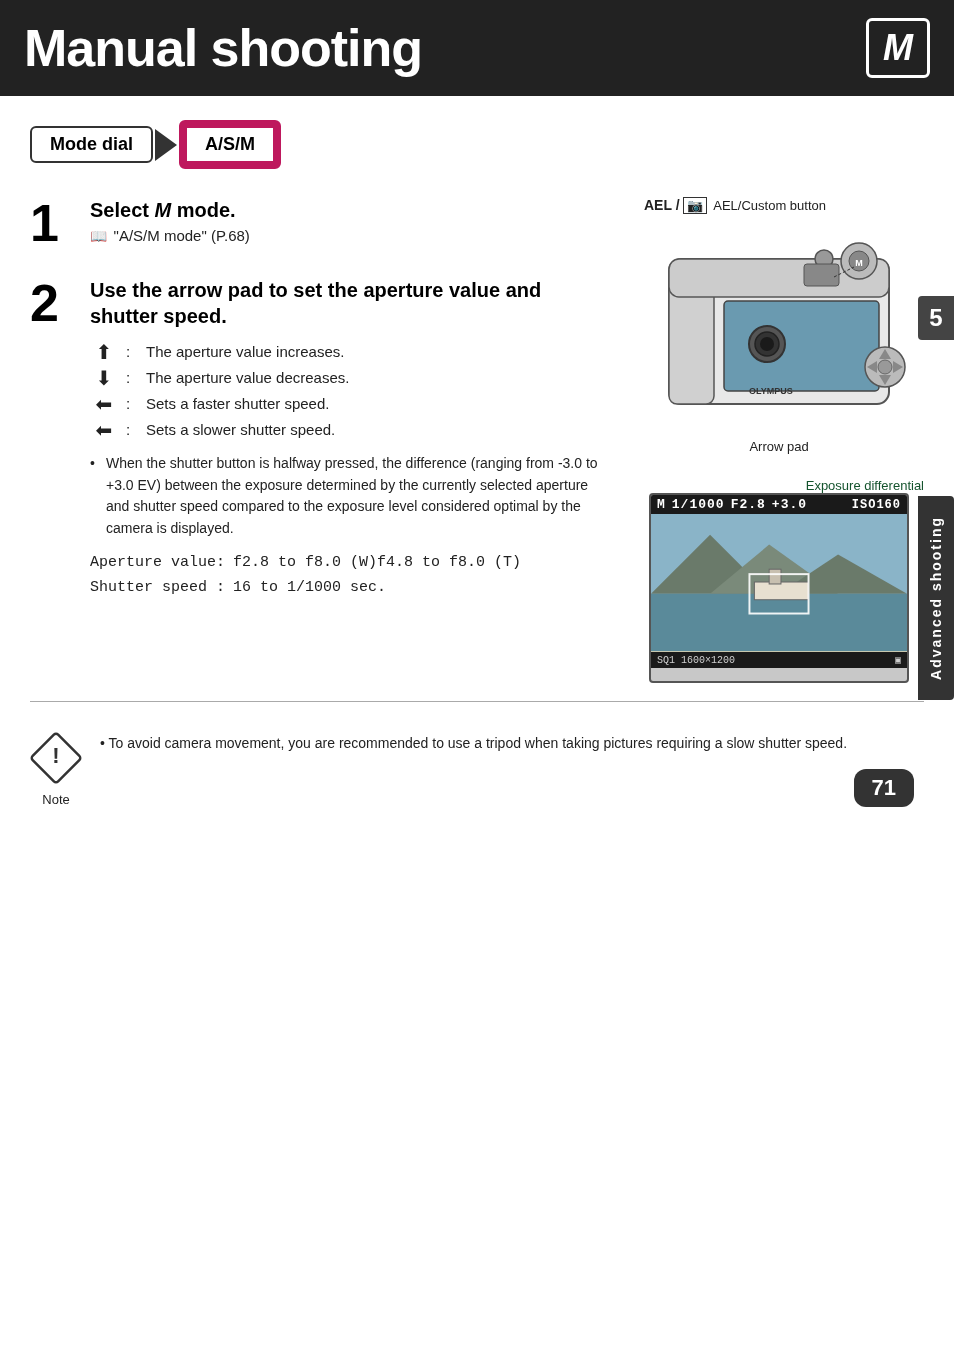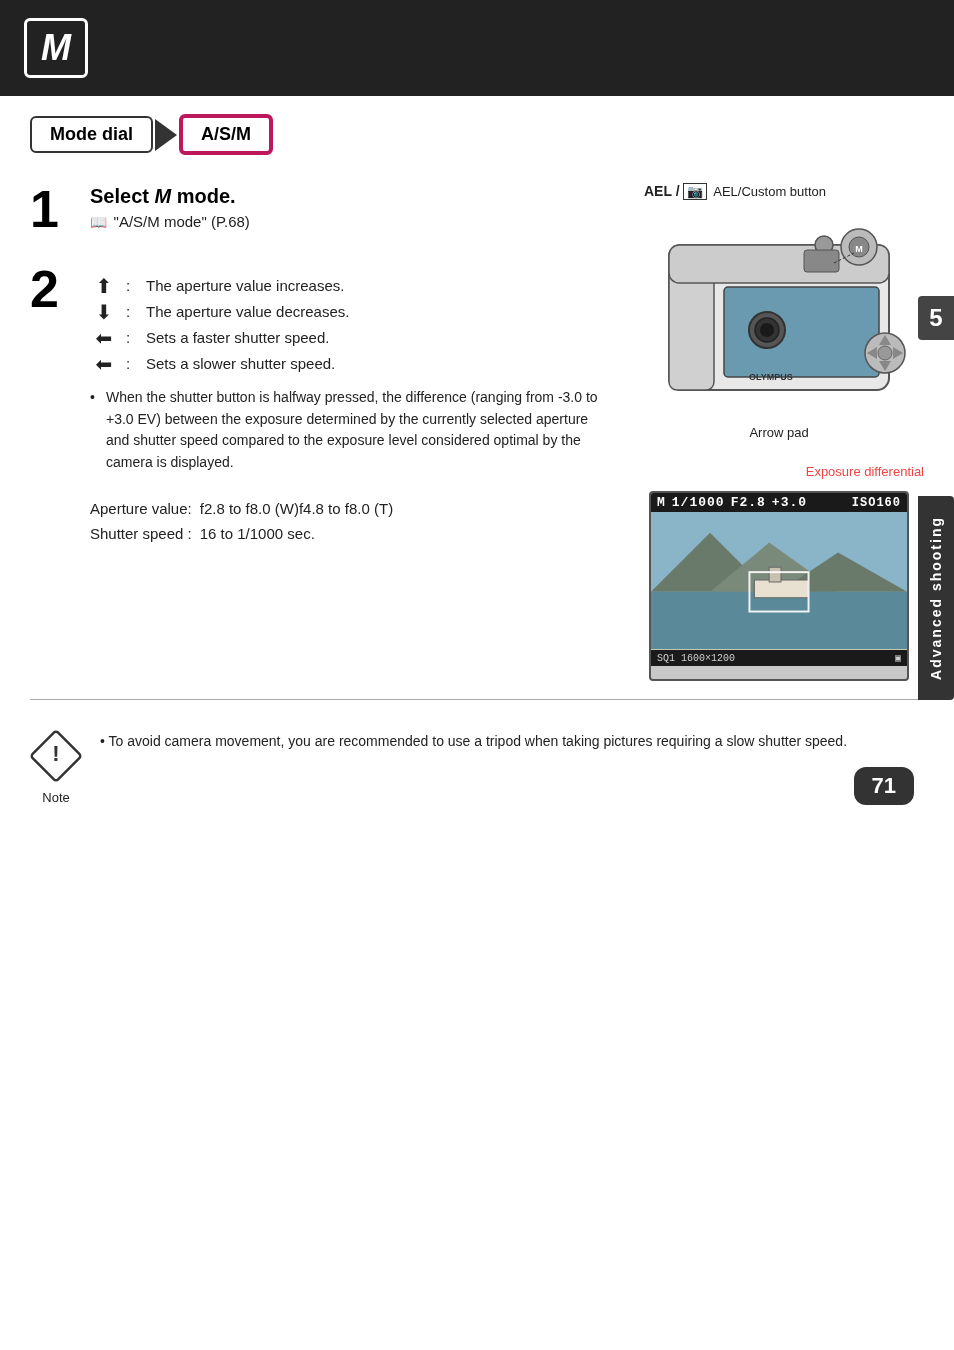--- a/index.html
+++ b/index.html
@@ -33,21 +33,21 @@
       border-radius: 6px;
       padding: 6px 14px;
       font-size: 36px;
       font-weight: 900;
       color: #fff;
       font-style: italic;
     }
 
     
     .content {
-      padding: 18px 30px 20px 30px;
+      padding: 24px 30px 20px 30px;
       position: relative;
     }
 
     
     .mode-dial-row {
       display: flex;
       align-items: center;
       gap: 0;
       margin-bottom: 28px;
     }
@@ -61,21 +61,21 @@
     }
     .arrow-shape {
       width: 0;
       height: 0;
       border-top: 16px solid transparent;
       border-bottom: 16px solid transparent;
       border-left: 22px solid #333;
       margin: 0 2px;
     }
     .asm-box {
-      border: 4px solid #be185d;
+      border: 8px solid #be185d;
       border-radius: 6px;
       padding: 6px 18px;
       font-size: 18px;
       font-weight: 700;
       background: #fff;
     }
 
     
     .steps-area {
       display: flex;
@@ -180,24 +180,25 @@
     }
     .bullet-list li::before {
       content: '•';
       position: absolute;
       left: 0;
       top: 0;
     }
 
     
     .specs-block {
-      margin-top: 22px;
+      margin-top: 10px;
       font-size: 15px;
       color: #222;
       line-height: 1.7;
+      font-family: Liberation Mono, monospace;
     }
     .specs-block .spec-line {
       display: flex;
       gap: 8px;
     }
     .spec-label {
       font-weight: 400;
       white-space: nowrap;
     }
     .spec-values {
@@ -227,23 +228,23 @@
       text-align: center;
       margin-top: 20px;
     }
 
     
     .lcd-area {
       width: 290px;
     }
     .exposure-diff-label {
       font-size: 13px;
-      color: #ef4444;
+      color: #14532d;
       text-align: right;
-      margin-bottom: 12px;
+      margin-bottom: 0;
     }
     .lcd-screen {
       width: 260px;
       height: 190px;
       background: #c8c8c8;
       border: 2px solid #555;
       border-radius: 4px;
       overflow: hidden;
       position: relative;
       margin: 0 auto;
@@ -371,20 +372,21 @@
       width: 260px;
       height: 200px;
       display: block;
       margin: 0 auto;
     }
   </style>
 </head>
 <body>
 
 <div class="page-header">
+  <h1>Manual shooting</h1>
   <div class="mode-badge">M</div>
 </div>
 
 <div class="content">
 
   <div class="mode-dial-row">
     <div class="mode-dial-box">Mode dial</div>
     <div class="arrow-shape"></div>
     <div class="asm-box">A/S/M</div>
   </div>
@@ -401,20 +403,21 @@
           <div class="step-ref">
             <span class="book-icon">📖</span>
             <span>"A/S/M mode" (P.68)</span>
           </div>
         </div>
       </div>
 
       <div class="step" style="align-items:flex-start;">
         <div class="step-number">2</div>
         <div class="step-content">
+          <div class="step-title">Use the arrow pad to set the aperture value and shutter speed.</div>
           <ul class="arrow-list">
             <li>
               <span class="arrow-icon" style="font-size:20px;">⬆</span>
               <span class="colon-col">:</span>
               <span>The aperture value increases.</span>
             </li>
             <li>
               <span class="arrow-icon" style="font-size:20px;">⬇</span>
               <span class="colon-col">:</span>
               <span>The aperture value decreases.</span>

